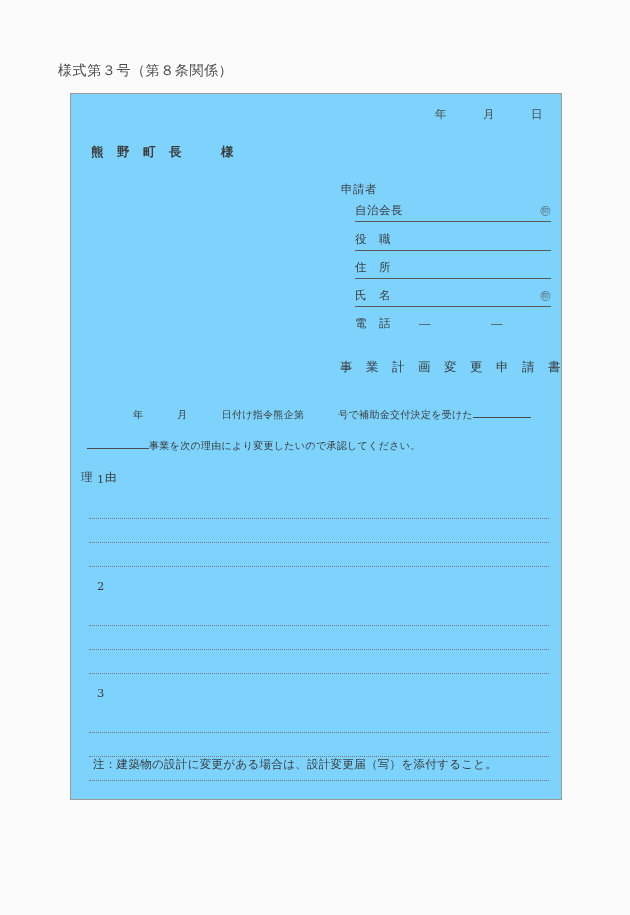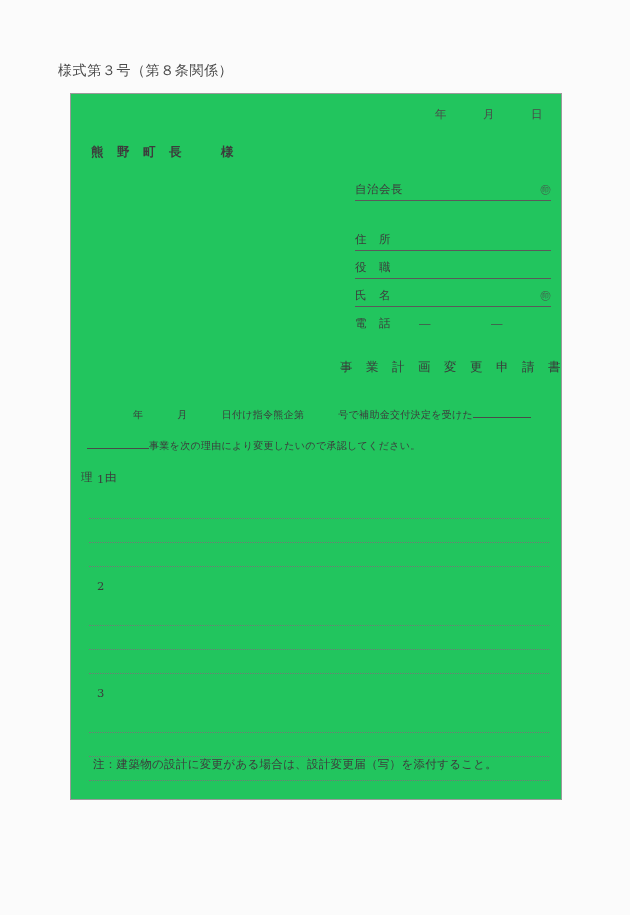--- a/index.html
+++ b/index.html
@@ -29,21 +29,21 @@
 
   
   .frame {
     position: absolute;
     left: 70px;
     top: 93px;
     width: 492px;
     height: 707px;
     border: 1px solid #9a9a9a;
     box-sizing: border-box;
-    background: #22c55e;
+    background: #7dd3fc;
   }
 
   .inner {
     position: absolute;
     left: 0; top: 0; right: 0; bottom: 0;
     padding: 0;
   }
 
   
   .date-line {
@@ -204,37 +204,38 @@
 <div class="form-code">様式第３号（第８条関係）</div>
 
 <div class="frame">
   <div class="inner">
 
     <div class="date-line">年　　　月　　　日</div>
 
     <div class="addressee">熊　野　町　長　　　様</div>
 
     <div class="party-block applicant-block">
+      <div class="party-heading">申請者</div>
       <div class="field-row underlined">
         <span class="field-label">自治会長</span>
         <span class="field-fill"></span>
         <span class="seal">㊞</span>
       </div>
     </div>
 
     <div class="party-block owner-block">
 
       <div class="field-row underlined">
+        <span class="field-label">役　職</span>
+        <span class="field-fill"></span>
+        <span class="seal"></span>
+      </div>
+
+      <div class="field-row underlined">
         <span class="field-label">住　所</span>
-        <span class="field-fill"></span>
-        <span class="seal"></span>
-      </div>
-
-      <div class="field-row underlined">
-        <span class="field-label">役　職</span>
         <span class="field-fill"></span>
         <span class="seal"></span>
       </div>
 
       <div class="field-row underlined">
         <span class="field-label">氏　名</span>
         <span class="field-fill"></span>
         <span class="seal">㊞</span>
       </div>
 

